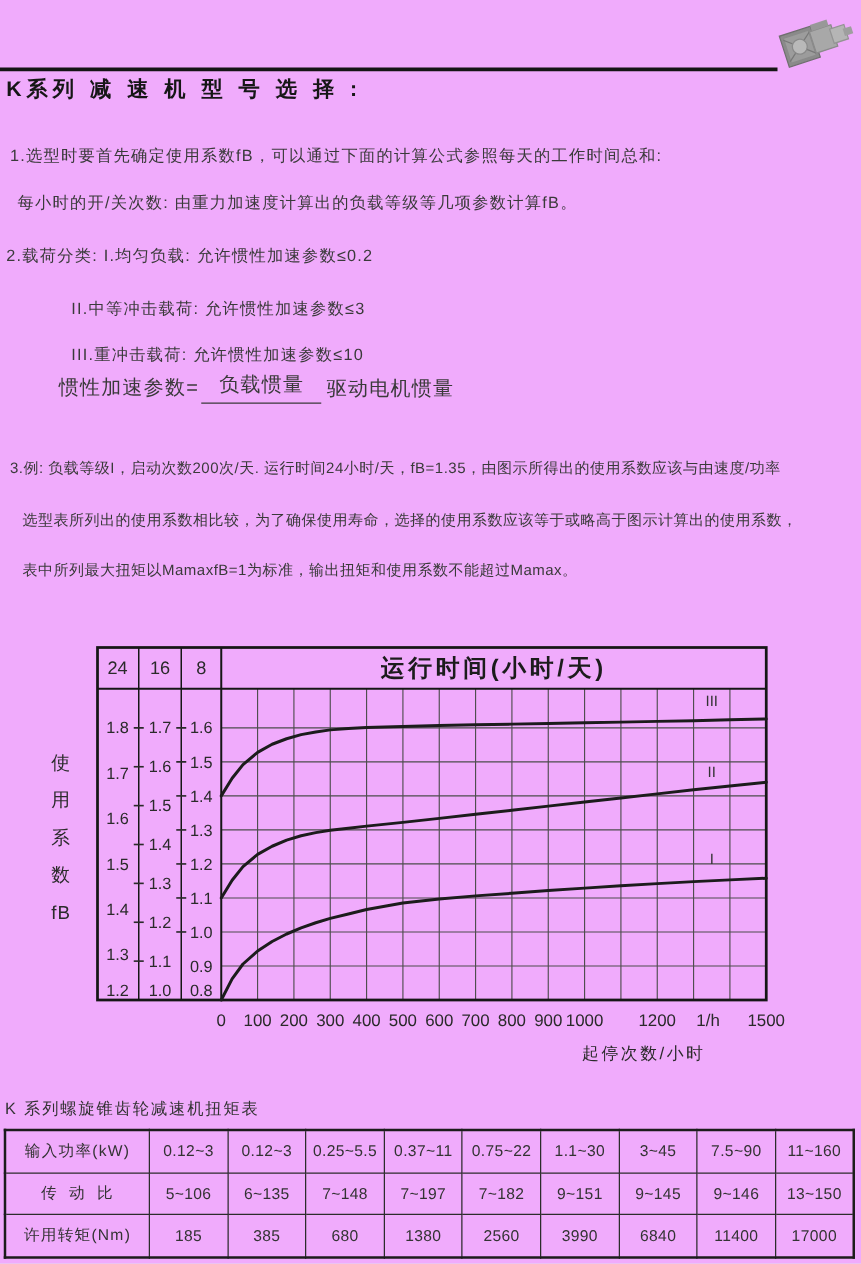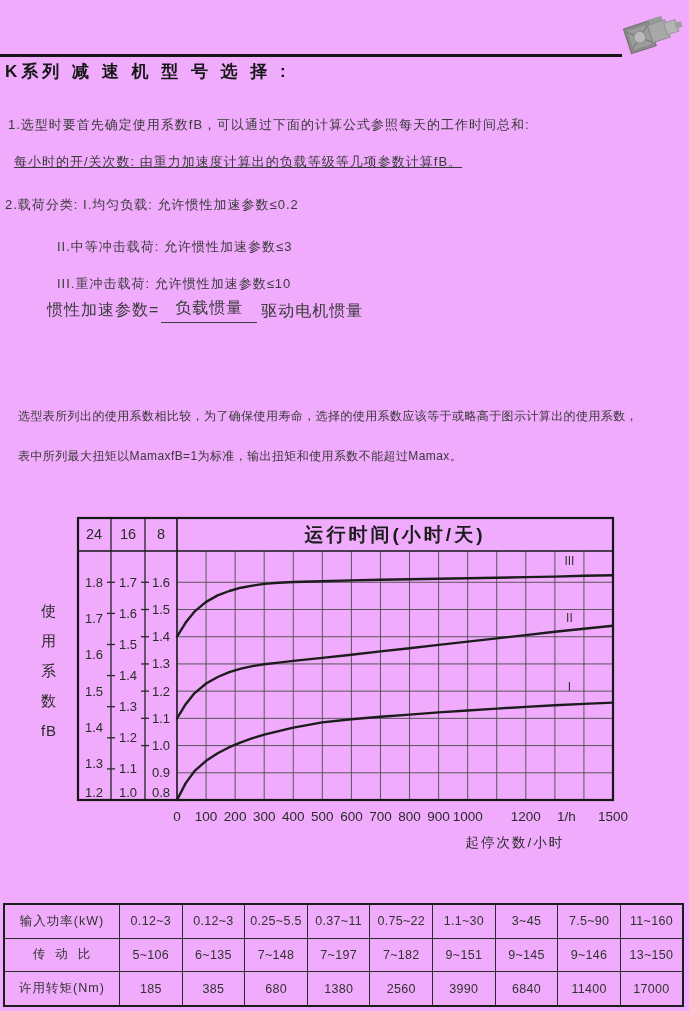--- a/index.html
+++ b/index.html
@@ -10,21 +10,21 @@
     color:#2e2e2e;
   }
   .toprule{position:absolute;left:0;top:54px;width:622px;height:3px;background:#151515;}
   .photo{position:absolute;left:612px;top:3px;}
   .title{
     position:absolute;left:5px;top:60px;margin:0;
     font-size:17px;font-weight:700;letter-spacing:4px;color:#161616;white-space:pre;
   }
   .para{position:absolute;font-size:13px;letter-spacing:1px;white-space:pre;color:#3a3a3a;}
   .p1{left:8px;top:116px;}
-  .p2{left:14px;top:153px;text-decoration:underline;}
+  .p2{left:14px;top:153px;}
   .p3{left:5px;top:196px;}
   .p4{left:57px;top:238px;}
   .p5{left:57px;top:275px;}
   .ex{font-size:12px;letter-spacing:.4px;}
   .e1{left:8px;top:366px;}
   .e2{left:18px;top:408px;}
   .e3{left:18px;top:448px;}
   .formula{position:absolute;left:47px;top:298px;display:flex;align-items:center;font-size:16px;letter-spacing:1px;color:#3a3a3a;}
   .frac{display:inline-flex;flex-direction:row;text-align:center;margin-left:2px;}
   .frac .num{padding:0 14px 3px 14px;border-bottom:1.5px solid #3a3a3a;}
@@ -75,20 +75,21 @@
   <div class="para p5">III.重冲击载荷: 允许惯性加速参数≤10</div>
 
   <div class="formula">
     <span>惯性加速参数=</span>
     <span class="frac">
       <span class="num">负载惯量</span>
       <span class="den">驱动电机惯量</span>
     </span>
   </div>
 
+  <div class="para ex e1">3.例: 负载等级I，启动次数200次/天. 运行时间24小时/天，fB=1.35，由图示所得出的使用系数应该与由速度/功率</div>
   <div class="para ex e2">选型表所列出的使用系数相比较，为了确保使用寿命，选择的使用系数应该等于或略高于图示计算出的使用系数，</div>
   <div class="para ex e3">表中所列最大扭矩以MamaxfB=1为标准，输出扭矩和使用系数不能超过Mamax。</div>
 
   <div class="ylabel">
     <span>使</span>
     <span>用</span>
     <span>系</span>
     <span>数</span>
     <span>fB</span>
   </div>
@@ -179,20 +180,21 @@
       <text x="380.4666666666667" y="323" font-size="13.5" text-anchor="middle" font-weight="normal" fill="#2a2a2a" letter-spacing="0" font-family="&quot;Liberation Sans&quot;,&quot;DejaVu Sans&quot;,sans-serif">700</text>
       <text x="409.5333333333333" y="323" font-size="13.5" text-anchor="middle" font-weight="normal" fill="#2a2a2a" letter-spacing="0" font-family="&quot;Liberation Sans&quot;,&quot;DejaVu Sans&quot;,sans-serif">800</text>
       <text x="438.59999999999997" y="323" font-size="13.5" text-anchor="middle" font-weight="normal" fill="#2a2a2a" letter-spacing="0" font-family="&quot;Liberation Sans&quot;,&quot;DejaVu Sans&quot;,sans-serif">900</text>
       <text x="467.66666666666663" y="323" font-size="13.5" text-anchor="middle" font-weight="normal" fill="#2a2a2a" letter-spacing="0" font-family="&quot;Liberation Sans&quot;,&quot;DejaVu Sans&quot;,sans-serif">1000</text>
       <text x="525.8" y="323" font-size="13.5" text-anchor="middle" font-weight="normal" fill="#2a2a2a" letter-spacing="0" font-family="&quot;Liberation Sans&quot;,&quot;DejaVu Sans&quot;,sans-serif">1200</text>
       <text x="566.4933333333333" y="323" font-size="13.5" text-anchor="middle" font-weight="normal" fill="#2a2a2a" letter-spacing="0" font-family="&quot;Liberation Sans&quot;,&quot;DejaVu Sans&quot;,sans-serif">1/h</text>
       <text x="613" y="323" font-size="13.5" text-anchor="middle" font-weight="normal" fill="#2a2a2a" letter-spacing="0" font-family="&quot;Liberation Sans&quot;,&quot;DejaVu Sans&quot;,sans-serif">1500</text>
       <text x="515" y="349" font-size="13.5" text-anchor="middle" font-weight="normal" fill="#2a2a2a" letter-spacing="2" font-family="&quot;Liberation Sans&quot;,&quot;DejaVu Sans&quot;,sans-serif">起停次数/小时</text>
     </svg>
 
+  <div class="tbl-title">K 系列螺旋锥齿轮减速机扭矩表</div>
 
   <table class="tt">
     <tbody>
     <tr>
       <td class="lab">输入功率(kW)</td>
       <td>0.12~3</td>
       <td>0.12~3</td>
       <td>0.25~5.5</td>
       <td>0.37~11</td>
       <td>0.75~22</td>

